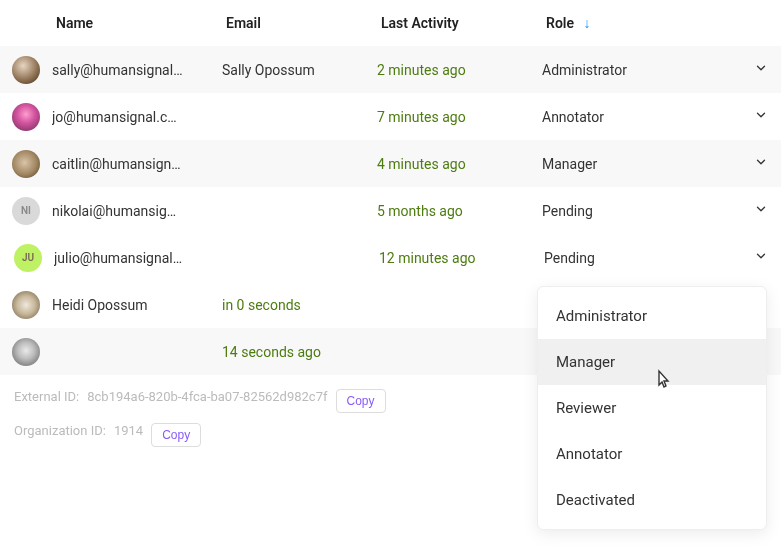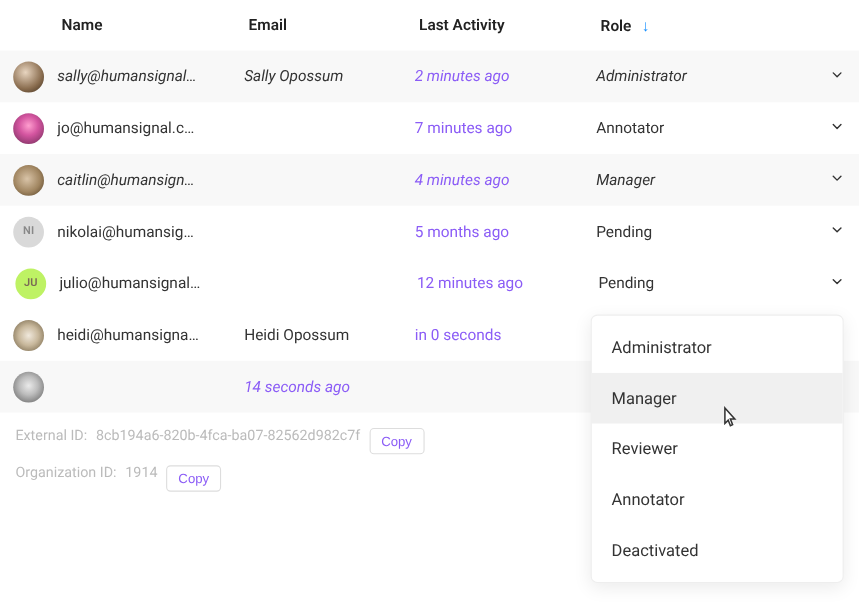--- a/index.html
+++ b/index.html
@@ -31,38 +31,38 @@
     font-size: 14px;
     font-weight: bold;
   }
   .row {
     display: grid;
     grid-template-columns: 52px 170px 155px 165px 1fr 40px;
     align-items: center;
     height: 47px;
     font-size: 14px;
   }
-  .row.alt { background: #f8f8f8; font-style: italic; }
+  .row.alt { background: #f8f8f8; }
   .row.selected { border-left: 2px solid #333; margin-left: -2px; padding-left: 2px; }
   .avatar-cell { display: flex; justify-content: center; align-items: flex-end; }
   .avatar {
     width: 28px; height: 28px;
     border-radius: 50%;
     display: flex; align-items: center; justify-content: center;
     font-size: 10px; font-weight: 600;
     color: #666;
     overflow: hidden;
     background-size: cover;
     background-position: center;
   }
   .avatar.ni { background: #d9d9d9; color: #888; }
   .avatar.ju { background: #bef264; color: #7a6a55; }
   .email-cell { color: #333; white-space: nowrap; overflow: hidden; text-overflow: ellipsis; padding-right: 8px; }
   .name-cell { color: #333; white-space: nowrap; overflow: hidden; text-overflow: ellipsis; padding-right: 8px; }
-  .activity-cell { color: #8b5cf6; }
+  .activity-cell { color: #4d7c0f; }
   .role-cell { color: #333; }
   .chevron-cell { display: flex; justify-content: center; align-items: center; cursor: pointer; }
   .chevron-cell svg { width: 14px; height: 14px; }
   .footer {
     padding: 14px 14px;
     font-size: 13px;
     color: #bbb;
     display: flex;
     flex-direction: column;
     gap: 10px;
@@ -194,21 +194,20 @@
         <div class="chevron-cell">
           <span><svg viewBox="0 0 24 24" fill="none" stroke="#333" stroke-width="2.2" stroke-linecap="round" stroke-linejoin="round">
               <polyline points="6 9 12 15 18 9"></polyline>
             </svg></span>
         </div>
       </div>
       <div class="row">
         <div class="avatar-cell">
           <div class="avatar av-heidi"></div>
         </div>
-        <div class="email-cell">heidi@humansigna…</div>
         <div class="name-cell">Heidi Opossum</div>
         <div class="activity-cell">in 0 seconds</div>
         <div class="role-cell"></div>
         <div class="chevron-cell">
           <span><svg viewBox="0 0 24 24" fill="none" stroke="#333" stroke-width="2.2" stroke-linecap="round" stroke-linejoin="round">
               <polyline points="6 9 12 15 18 9"></polyline>
             </svg></span>
         </div>
       </div>
       <div class="row alt">

